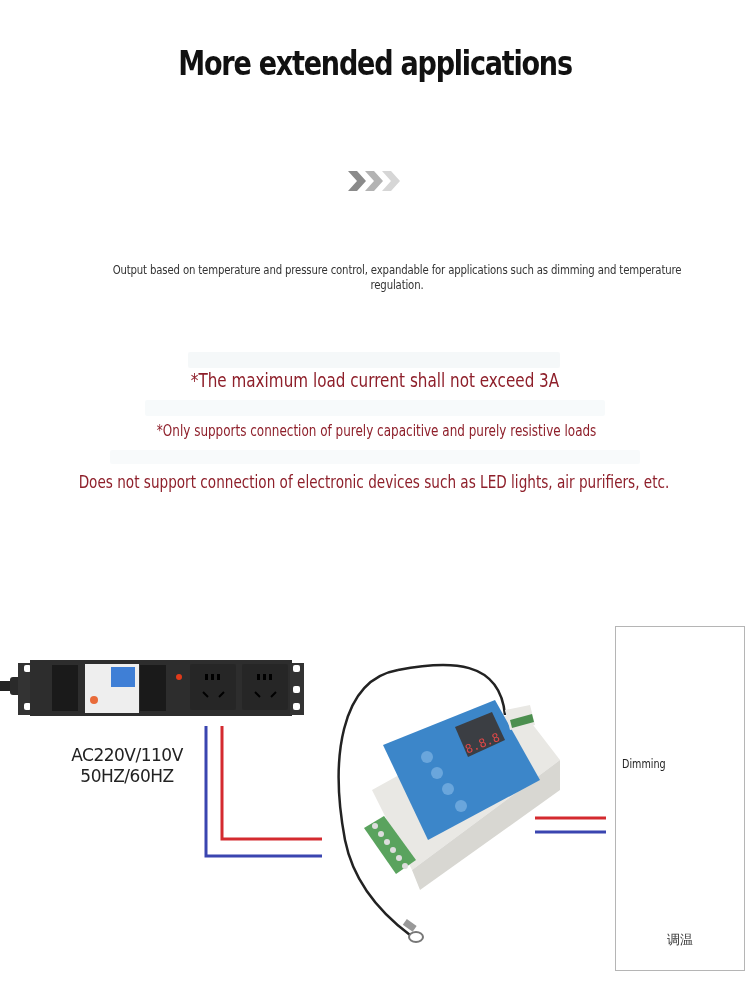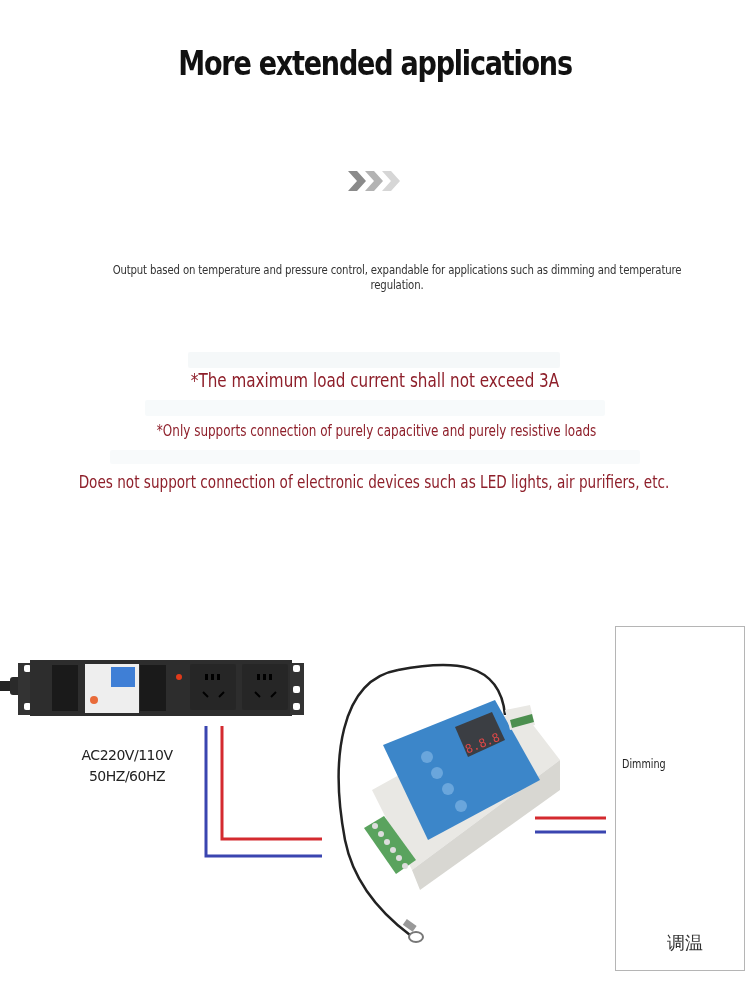--- a/index.html
+++ b/index.html
@@ -29,36 +29,36 @@
     font-family: "DejaVu Sans", sans-serif; color: #8e1f2a;
   }
   .warn1 { top: 369px; font-size: 19px; transform: scaleX(0.80); transform-origin: 375px 0; }
   .warn2 { top: 422px; font-size: 15px; transform: scaleX(0.80); transform-origin: 383px 0; }
   .warn3 { top: 472px; font-size: 17px; transform: scaleX(0.80); transform-origin: 370px 0; }
 
   .diagram { position: absolute; left: 0; top: 620px; width: 750px; height: 380px; }
 
   .ac-label {
     position: absolute; left: 62px; top: 745px; width: 130px; text-align: center;
-    font-family: "DejaVu Sans", sans-serif; font-size: 14px; line-height: 21px; color: #222222;
+    font-family: "DejaVu Sans", sans-serif; font-size: 17px; line-height: 21px; color: #222222;
     letter-spacing: -0.5px;
   }
 
   .load-box {
     position: absolute; left: 615px; top: 626px; width: 130px; height: 345px;
     border: 1px solid #b5b5b5; background: #ffffff;
   }
   .dimming-label {
     position: absolute; left: 622px; top: 757px;
     font-family: "DejaVu Sans", sans-serif; font-size: 12px; color: #222222;
     transform: scaleX(0.8); transform-origin: left top;
   }
   .heat-label {
     position: absolute; left: 667px; top: 931px;
-    font-family: "DejaVu Sans", sans-serif; font-size: 18px; color: #333333;
+    font-family: "DejaVu Sans", sans-serif; font-size: 13px; color: #333333;
   }
 </style>
 </head>
 <body>
 
 <div class="title">More extended applications</div>
 
 <svg class="chevrons" viewBox="0 0 56 22">
   <polygon points="0,1 9,1 18,11 9,21 0,21 9,11" fill="#8a8a8a"></polygon>
   <polygon points="17,1 26,1 35,11 26,21 17,21 26,11" fill="#b3b3b3"></polygon>

